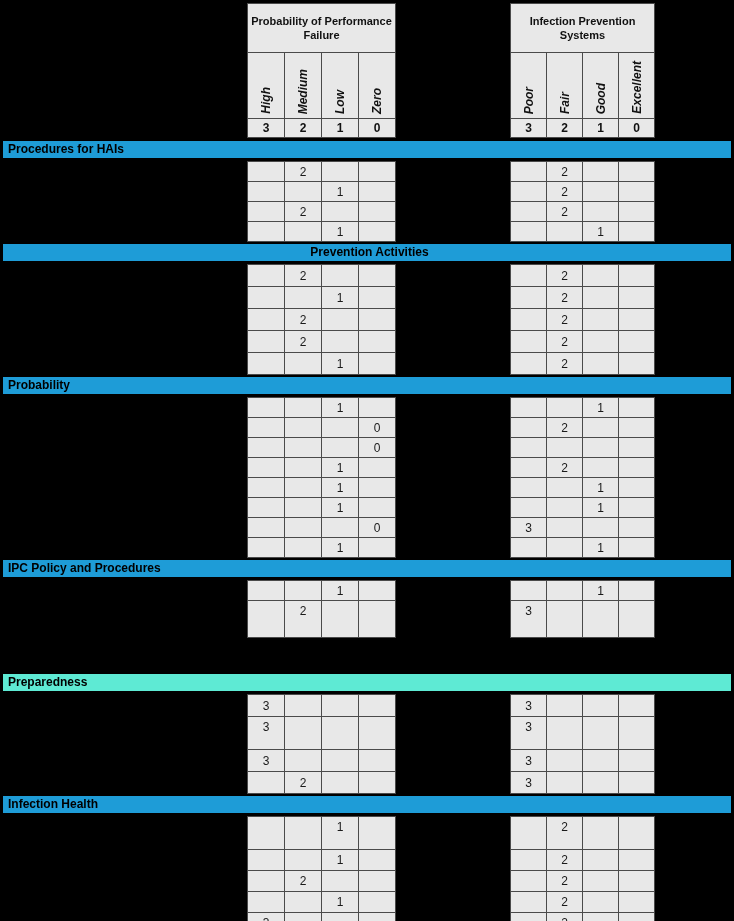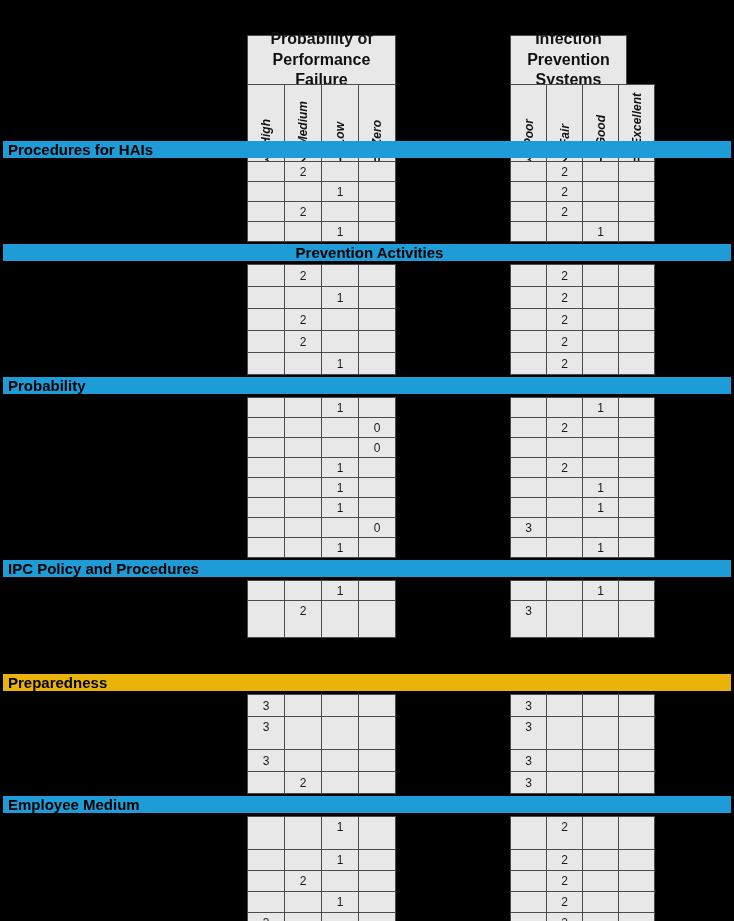--- a/index.html
+++ b/index.html
@@ -4,42 +4,42 @@
 <style>
   html,body{margin:0;padding:0;background:#000;}
   .page{position:relative;width:734px;height:921px;background:#000;overflow:hidden;
         font-family:"Liberation Sans",sans-serif;color:#111;}
   
   .hdr{position:absolute;top:3px;}
   #hdr-ppf{left:247px;}
   #hdr-ips{left:510px;}
   .titlecell{box-sizing:border-box;height:50px;background:#E8E8E8;border:1px solid #4a4a4a;
              display:flex;align-items:center;justify-content:center;text-align:center;
-             font-weight:700;font-size:16px;line-height:1.3;margin-top:32px;}
+             font-weight:700;font-size:11px;line-height:1.3;}
   #hdr-ppf .titlecell{width:149px;}
-  #hdr-ips .titlecell{width:117px;}
+  #hdr-ips .titlecell{width:145px;}
   .labels{display:flex;margin-top:-1px;}
   .hlab{box-sizing:border-box;height:67px;background:#E8E8E8;border:1px solid #4a4a4a;
         margin-left:-1px;display:flex;align-items:flex-end;justify-content:center;padding-bottom:4px;}
   .hlab:first-child{margin-left:0;}
   #hdr-ppf .hlab{width:38px;}
   #hdr-ips .hlab{width:37px;}
   .rot{writing-mode:vertical-rl;transform:rotate(180deg);
        font-style:italic;font-weight:700;font-size:12px;white-space:nowrap;}
   .scores{display:flex;margin-top:-1px;}
   .hscore{box-sizing:border-box;height:20px;background:#E8E8E8;border:1px solid #4a4a4a;
           margin-left:-1px;display:flex;align-items:center;justify-content:center;
           font-weight:700;font-size:12px;}
   .hscore:first-child{margin-left:0;}
   #hdr-ppf .hscore{width:38px;}
   #hdr-ips .hscore{width:37px;}
   
   .sections{position:absolute;top:139px;left:0;right:0;}
   .band{height:17px;margin:2px 3px 3px 3px;padding-left:5px;
-        font-weight:700;font-size:15px;line-height:17px;}
+        font-weight:700;font-size:12px;line-height:17px;}
   .section{position:relative;}
   .row{position:relative;height:21px;}
   .section .row + .row{margin-top:-1px;}
   .sec-1 .row{height:23px;}
   .sec-4 .row{height:23px;}
   .sec-5 .row{height:22px;}
   .row.tall{height:34px;}
   .sec-3 .row.tall{height:38px;}
   .grp{position:absolute;top:0;bottom:0;display:flex;}
   .grp-ppf{left:247px;}
@@ -377,21 +377,21 @@
             <div class="cell"></div>
           </div>
           <div class="grp grp-ips">
             <div class="cell">3</div>
             <div class="cell"></div>
             <div class="cell"></div>
             <div class="cell"></div>
           </div>
         </div>
       </div>
-      <div class="band" style="background: #eab308; color: rgb(0, 0, 0); margin-top: 36px;">Preparedness</div>
+      <div class="band" style="background: #5eead4; color: rgb(0, 0, 0); margin-top: 36px;">Preparedness</div>
       <div class="section sec-4">
         <div class="row">
           <div class="grp grp-ppf">
             <div class="cell">3</div>
             <div class="cell"></div>
             <div class="cell"></div>
             <div class="cell"></div>
           </div>
           <div class="grp grp-ips">
             <div class="cell">3</div>
@@ -436,21 +436,21 @@
             <div class="cell"></div>
           </div>
           <div class="grp grp-ips">
             <div class="cell">3</div>
             <div class="cell"></div>
             <div class="cell"></div>
             <div class="cell"></div>
           </div>
         </div>
       </div>
-      <div class="band" style="background: rgb(30, 156, 215); color: rgb(0, 0, 0);">Employee Medium</div>
+      <div class="band" style="background: rgb(30, 156, 215); color: rgb(0, 0, 0);">Infection Health</div>
       <div class="section sec-5">
         <div class="row tall">
           <div class="grp grp-ppf">
             <div class="cell"></div>
             <div class="cell"></div>
             <div class="cell">1</div>
             <div class="cell"></div>
           </div>
           <div class="grp grp-ips">
             <div class="cell"></div>

